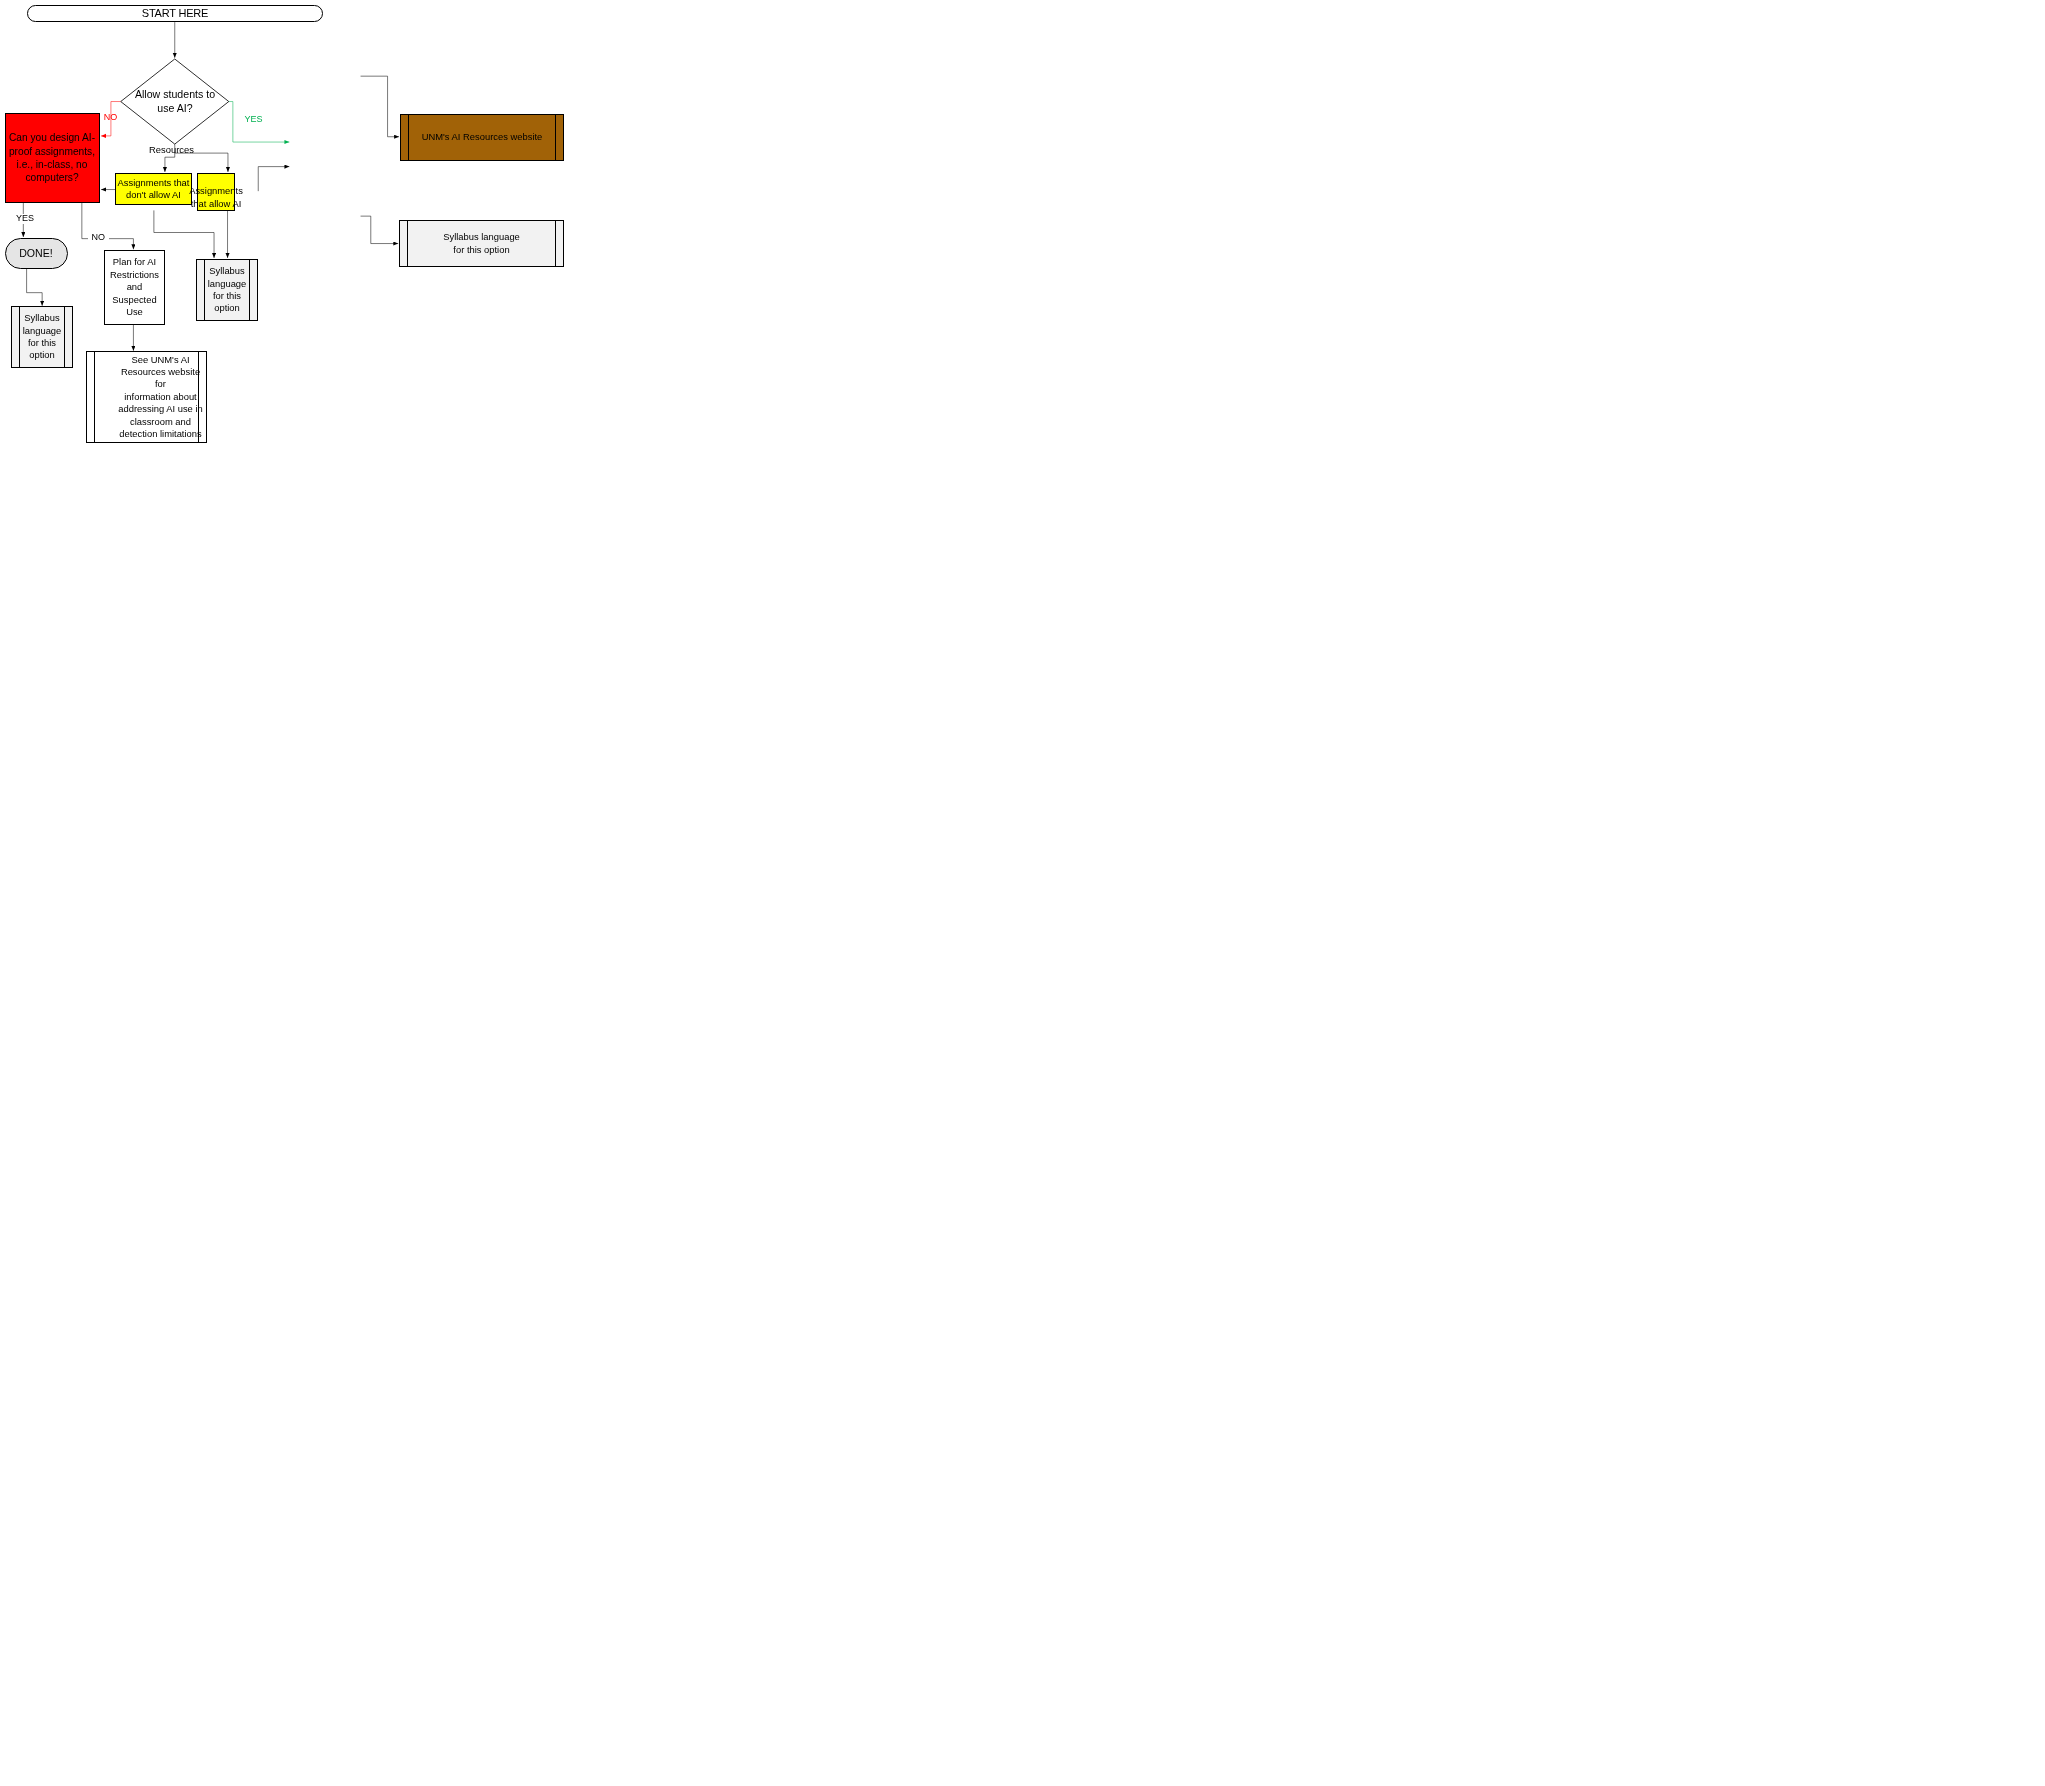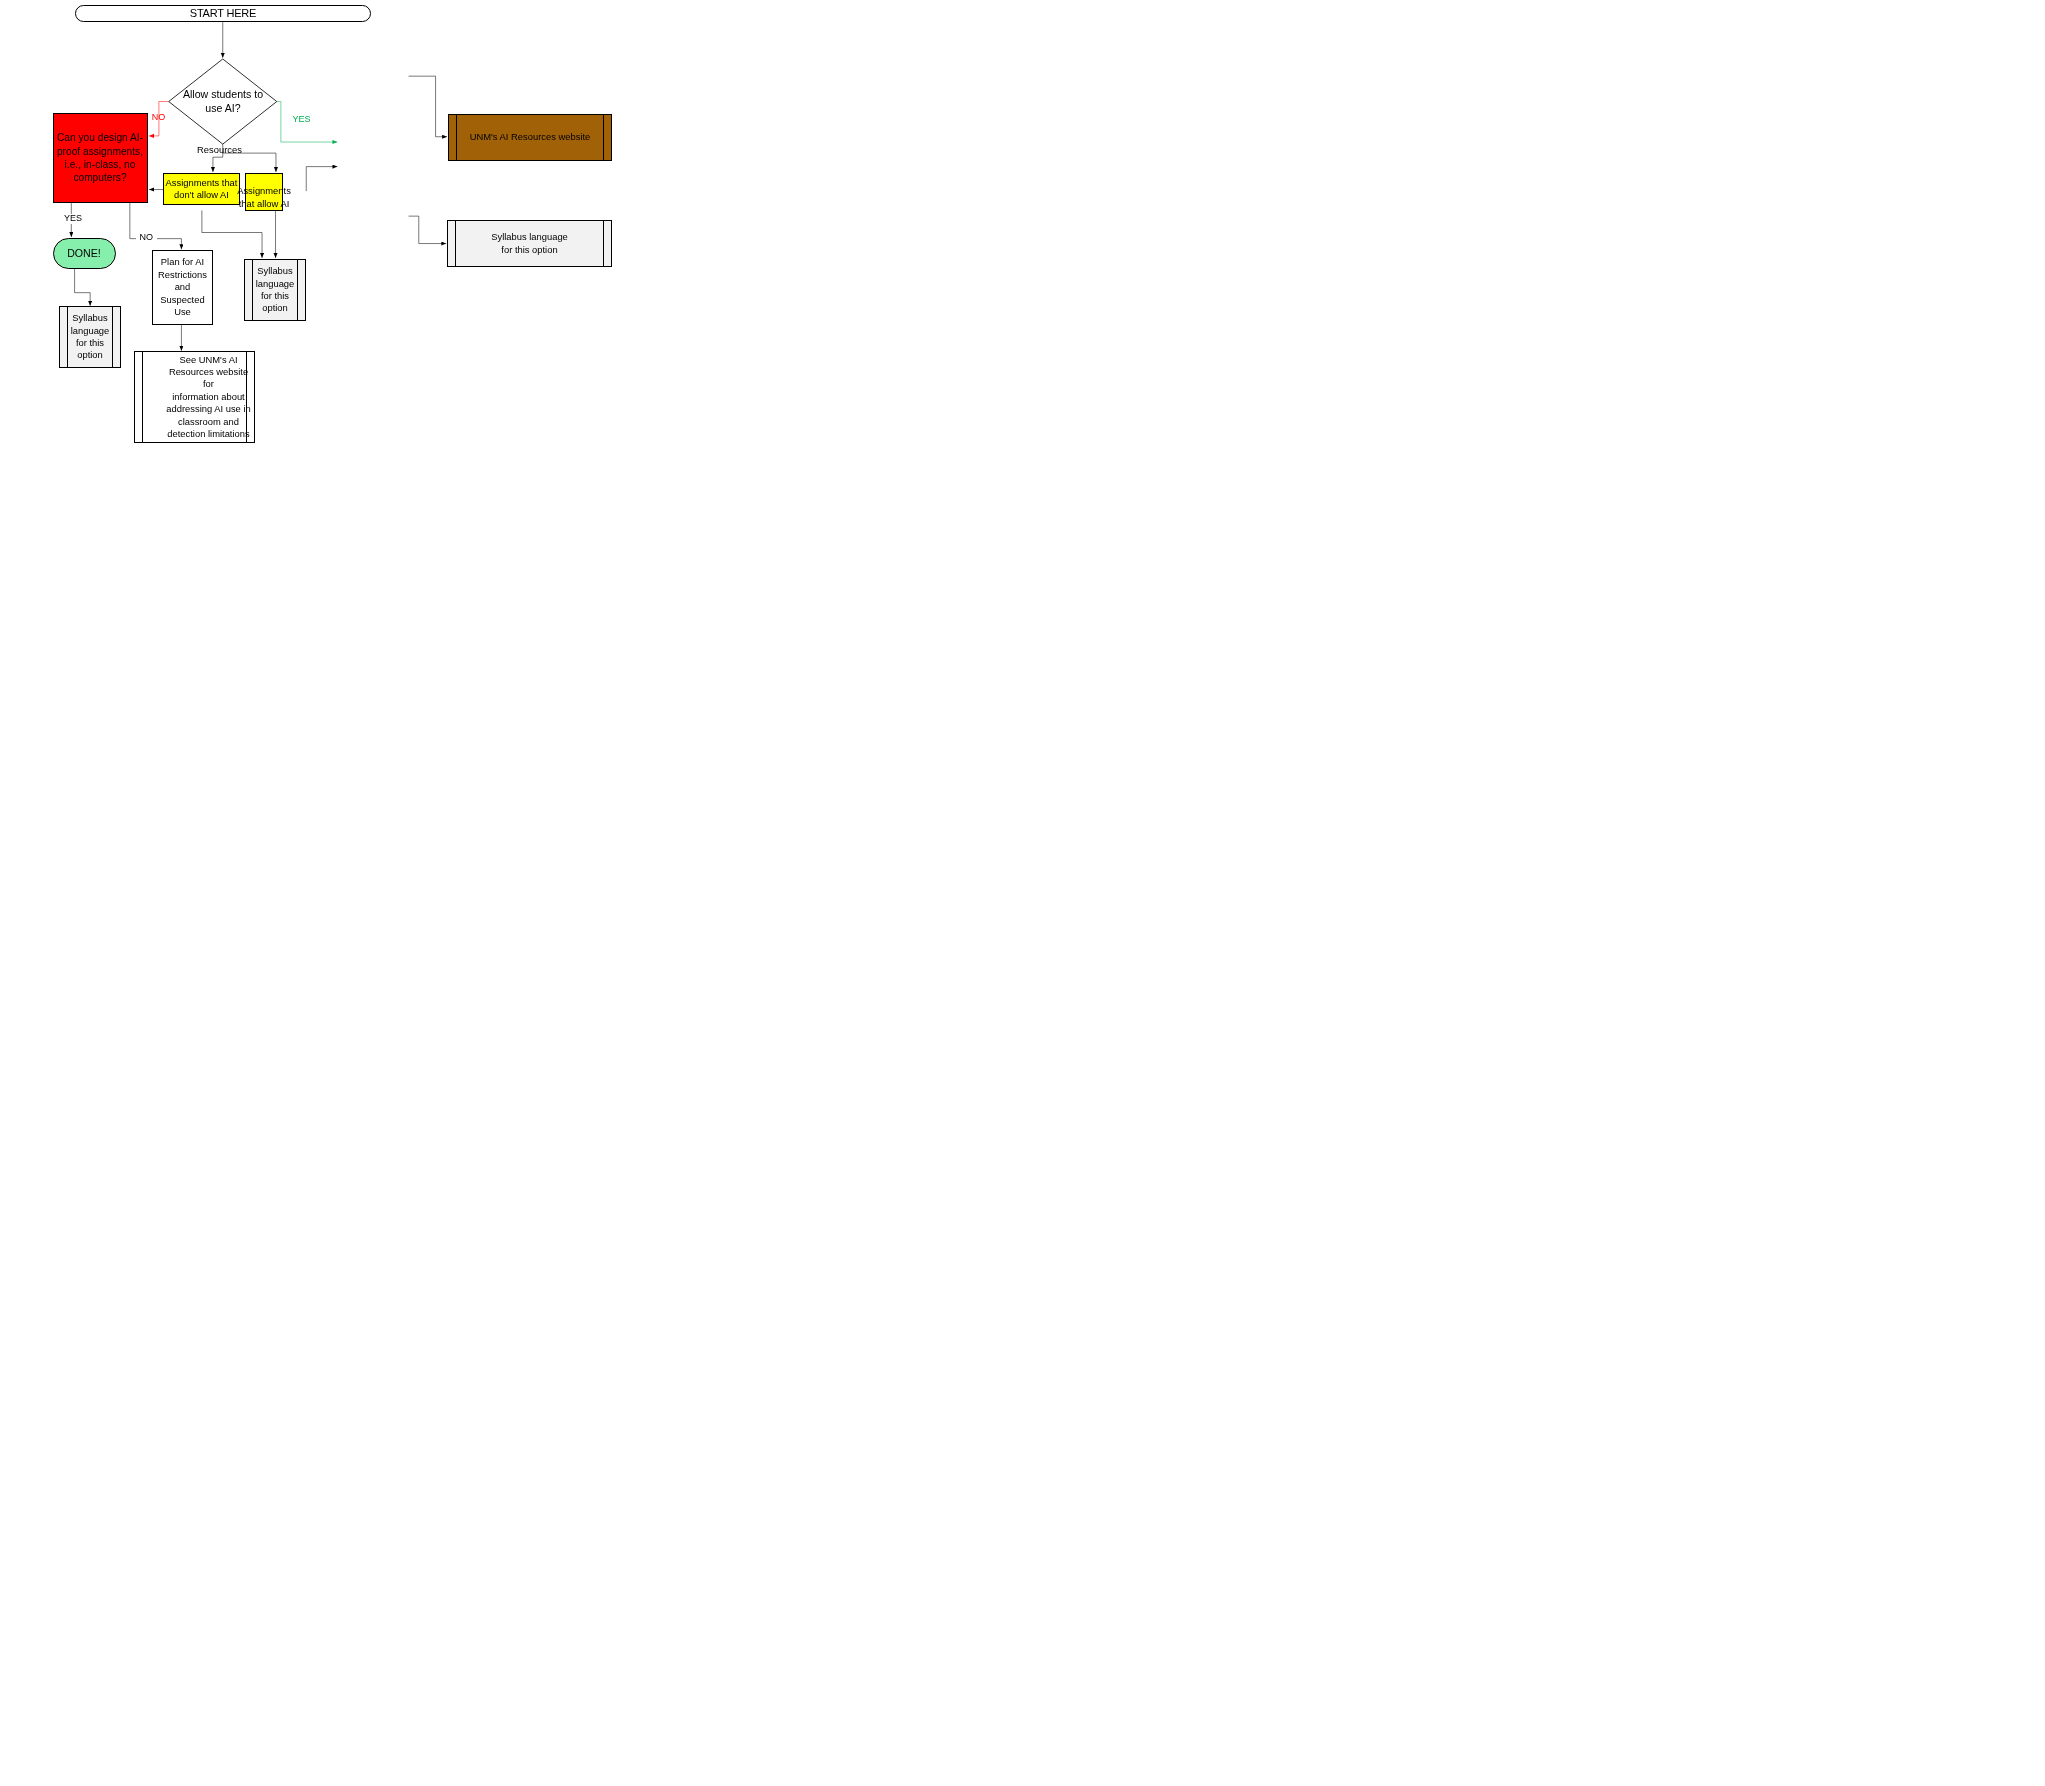--- a/index.html
+++ b/index.html
@@ -1,33 +1,33 @@
 <!DOCTYPE html>
 <html style="font-size:6.5px"><head>
 <meta charset="utf-8">
 <style>
   html,body{margin:0;padding:0;background:#ffffff;}
   body{font-family:"Liberation Sans", sans-serif;color:#000;}
-  #canvas{position:relative;width:566px;height:447px;background:#ffffff;overflow:hidden;margin-left:48px;}
+  #canvas{position:relative;width:566px;height:447px;background:#ffffff;overflow:hidden;}
   #wires{position:absolute;left:0;top:0;width:566px;height:447px;}
   .node{position:absolute;display:flex;align-items:center;justify-content:center;
         text-align:center;box-sizing:border-box;white-space:pre-line;line-height:1.32;}
   .b3{border:1.2px solid #000;}
   .b2{border:0.8px solid #000;}
   .start{left:27px;top:4.9px;width:296px;height:17px;border-radius:8.6px;background:#fff;
          font-size:11px;letter-spacing:-0.2px;}
   .diamond-text{left:126px;top:83px;width:98px;height:38px;font-size:10.6px;background:transparent;}
   .redbox{left:4.5px;top:113px;width:95px;height:90px;background:#ff0000;font-size:10.2px;}
   .greenbox{left:290px;top:59px;width:70px;height:216px;background:#92d050;
             font-size:9px;line-height:1.36;align-items:flex-start;padding-top:4.9px;}
   .unmbox{left:400px;top:114px;width:164px;height:47px;background:#a16207;font-size:9.4px;}
   .syll-right{left:399px;top:220px;width:165px;height:47px;background:#f2f2f2;font-size:9.4px;}
   .yellowL{left:115px;top:173px;width:77px;height:32px;background:#ffff00;font-size:9.4px;}
   .yellowR{left:197px;top:173px;width:38px;height:38px;background:#ffff00;font-size:9.4px;align-items:flex-end;}
-  .done{left:4.5px;top:238px;width:63px;height:31px;border-radius:15.5px;background:#86efac;font-size:10.6px;}
+  .done{left:4.5px;top:238px;width:63px;height:31px;border-radius:15.5px;background:#e5e5e5;font-size:10.6px;}
   .plan{left:104px;top:250px;width:61px;height:75px;background:#ffffff;font-size:9.4px;}
   .syll-mid{left:196px;top:259px;width:62px;height:62px;background:#f2f2f2;font-size:9.4px;}
   .syll-left{left:11px;top:306px;width:62px;height:62px;background:#f2f2f2;font-size:9.4px;}
   .seeunm{left:86px;top:351px;width:121px;height:92px;background:#ffffff;font-size:9.4px;padding-left:28px;}
   
   .sidebars::before,.sidebars::after{content:"";position:absolute;top:0;bottom:0;width:0.8px;background:#000;}
   .sidebars::before{left:7px;}
   .sidebars::after{right:7px;}
   .elabel{position:absolute;font-size:9px;text-align:center;line-height:1.1;}
   .wbg{background:#ffffff;padding:0 0.8px;}

